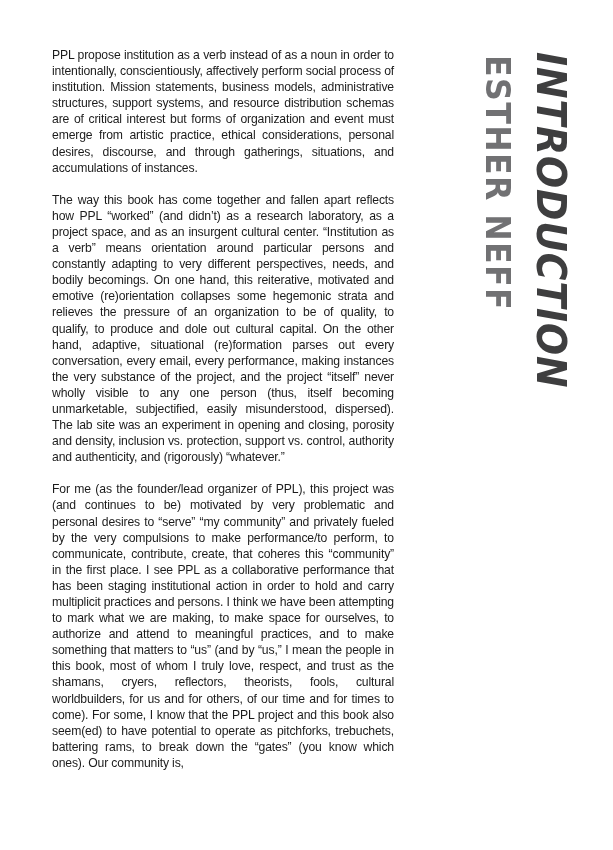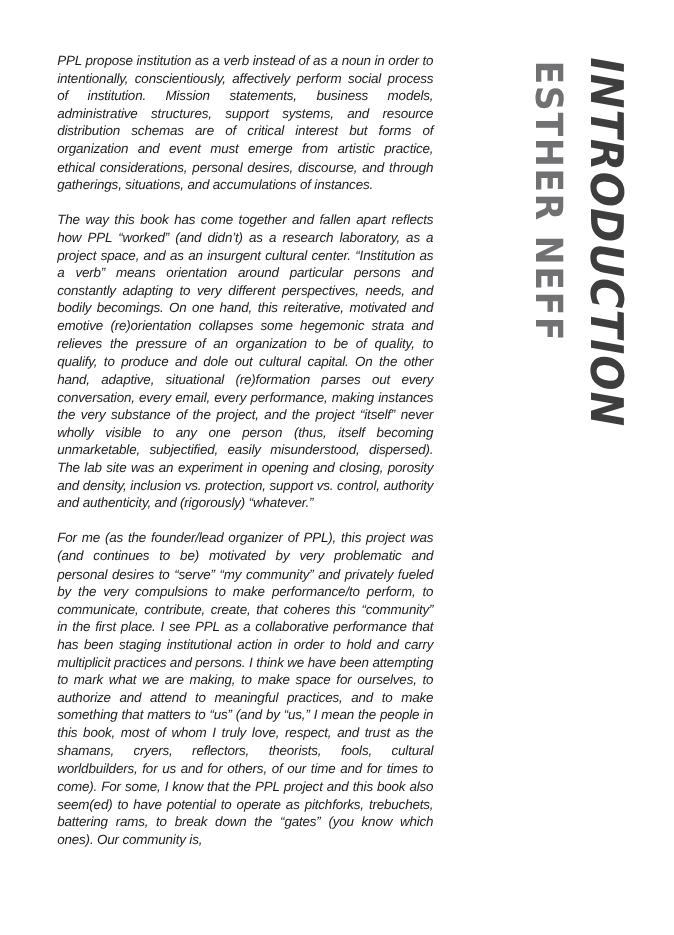--- a/index.html
+++ b/index.html
@@ -28,21 +28,20 @@
       color: #1c1c1c;
       font-family: "Liberation Sans", sans-serif;
       font-size: 12.2px;
       line-height: 16.1px;
       letter-spacing: -0.15px;
     }
     .body-text p {
       margin: 0 0 16px 0;
       text-align: justify;
       text-align-last: left;
-      font-style: italic;
     }
     .vtitle {
       position: absolute;
       top: 0; left: 0;
       white-space: nowrap;
       font-family: "DejaVu Sans", sans-serif;
       font-weight: bold;
       transform-origin: 0 0;
       transform: rotate(90deg);
     }

